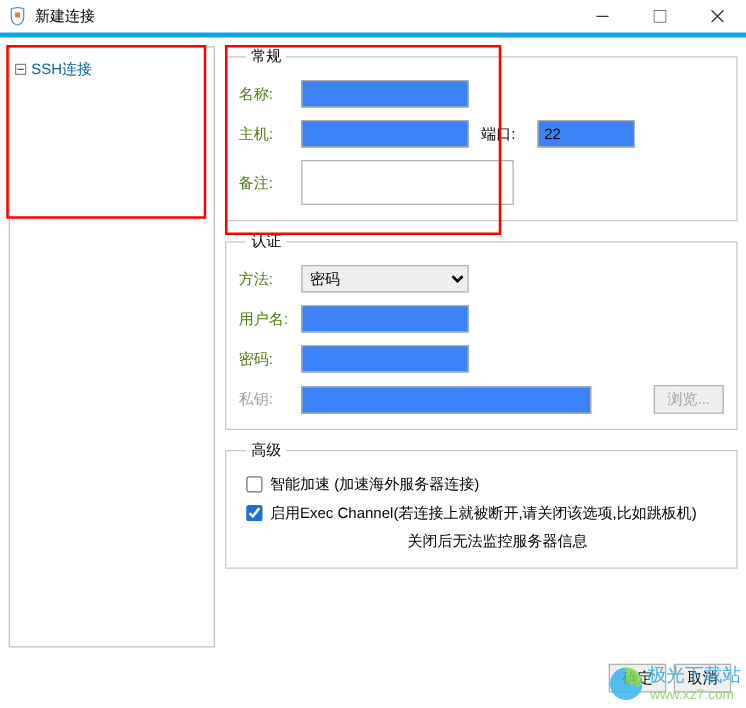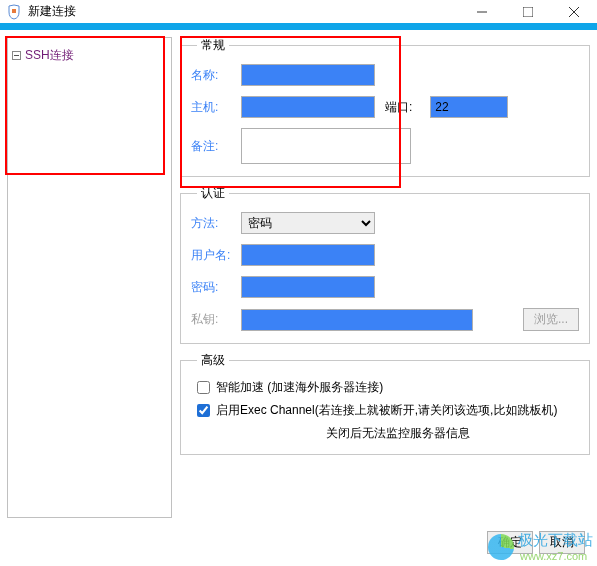--- a/index.html
+++ b/index.html
@@ -1,43 +1,43 @@
 <!DOCTYPE html>
 <html><head>
 <meta charset="utf-8">
 <style>
 * { box-sizing: border-box; margin: 0; padding: 0; font-family: "Microsoft YaHei", "SimSun", sans-serif; font-size: 12px; }
 body { background: #fff; width: 597px; height: 566px; position: relative; overflow: hidden; }
 
-.titlebar { height: 30px; border-bottom: 7px solid #0ea5e9; display: flex; align-items: center; padding-left: 6px; background:#fff; }
+.titlebar { height: 30px; border-bottom: 4px solid #0ea5e9; display: flex; align-items: center; padding-left: 6px; background:#fff; }
 .titlebar .java-icon { width: 16px; height: 16px; margin-right: 6px; display:inline-block; }
 .titlebar .java-icon svg { width:16px; height:16px; }
 .titlebar .title { flex: 1; color:#000; }
 .win-controls { display:flex; height:100%; }
 .win-btn { width: 46px; height: 100%; display:flex; align-items:center; justify-content:center; color:#333; }
 .win-btn svg { width:10px; height:10px; stroke:#333; stroke-width:1; fill:none; }
 
 .content { position:absolute; top:30px; left:0; right:0; bottom:0; display:flex; }
 
 .tree-panel { width: 165px; border: 1px solid #c0c0c0; margin:7px 4px 48px 7px; background:#fff; padding:6px 4px; }
-.tree-node { display:flex; align-items:center; height:22px; color:#701a75; white-space:nowrap; }
+.tree-node { display:flex; align-items:center; height:22px; color:#0369a1; white-space:nowrap; }
 .tree-toggle { width:9px; height:9px; border:1px solid #888; display:inline-flex; align-items:center; justify-content:center; margin-right:4px; position:relative; }
 .tree-toggle::before { content:""; position:absolute; left:1px; right:1px; top:3px; height:1px; background:#555; }
 .tree-dots { display:inline-block; width:18px; border-bottom:1px dotted #999; margin-right:2px; height:1px; align-self:center; }
 .tree-child { padding-left: 14px; position:relative; }
 .tree-child::before { content:""; position:absolute; left:8px; top:0; bottom:50%; width:1px; border-left:1px dotted #999; }
 
 .right-panel { flex:1; margin:7px 7px 48px 4px; display:flex; flex-direction:column; gap:8px; }
 
 fieldset { border:1px solid #c8c8c8; padding:10px 10px 12px 10px; position:relative; }
 legend { padding:0 4px; color:#000; margin-left:6px; }
 
 .row { display:flex; align-items:center; margin-bottom:10px; }
 .row:last-child { margin-bottom:0; }
-.lbl { width:50px; color:#3b82f6; }
+.lbl { width:50px; color:#4d7c0f; }
 .lbl.disabled { color:#a0a0a0; }
 .inp { border:1px solid #b0b0b0; height:22px; padding:2px 4px; background:#3b82f6; color:#000; }
 .inp.w1 { width:134px; }
 .inp.w2 { width:78px; }
 .inp.wlong { width:232px; }
 .ta { border:1px solid #b0b0b0; width:170px; height:36px; background:#fff; resize:none; }
 select.inp { padding:1px 2px; background:#efefef; }
 
 .port-lbl { margin-left:10px; margin-right:18px; }
 

